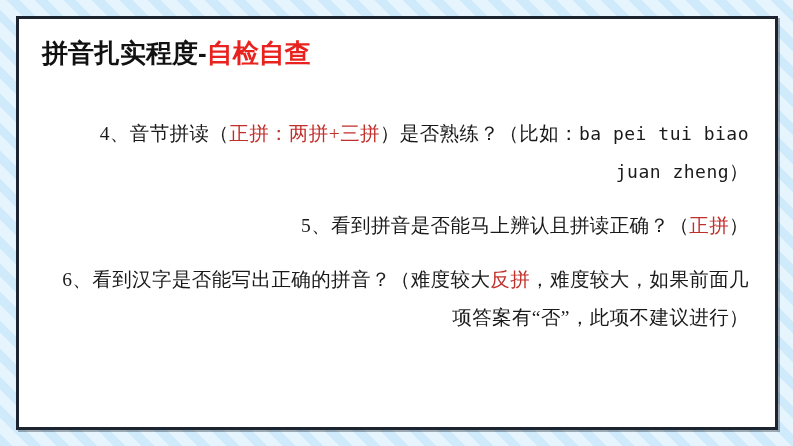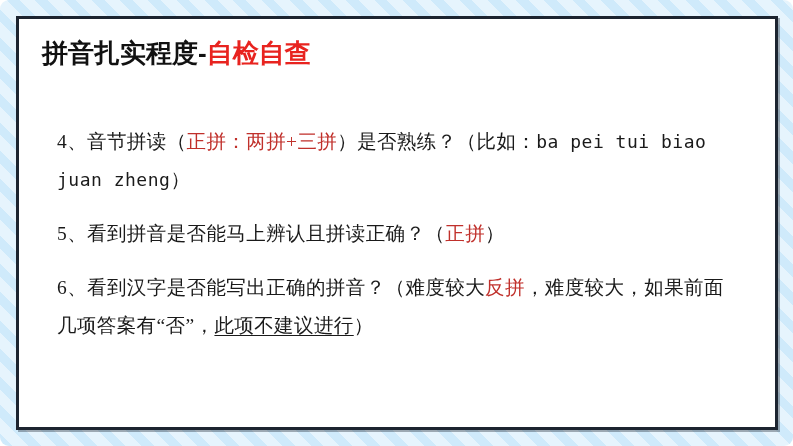--- a/index.html
+++ b/index.html
@@ -19,21 +19,20 @@
     height: 446px;
     box-sizing: border-box;
     background-color: #cfeafb;
     background-image: repeating-linear-gradient(
       45deg,
       #cfeafb 0px,
       #cfeafb 9px,
       #e6f4fd 9px,
       #e6f4fd 20px
     );
-    border-radius: 9px;
   }
 
   .card {
     position: absolute;
     left: 16px;
     top: 16px;
     width: 762px;
     height: 414px;
     box-sizing: border-box;
     background: #ffffff;
@@ -61,29 +60,29 @@
     top: 88px;
     right: 18px;
   }
 
   .para {
     font-family: "Liberation Serif", "DejaVu Serif", serif;
     font-size: 19.5px;
     color: #1a1a1a;
     line-height: 1.95;
     letter-spacing: 0.4px;
-    text-align: left;
-    margin: 16px;
+    text-align: right;
+    margin: 8px;
   }
   .para.p4 { margin-bottom: 16px; }
   .para.p5 { margin-bottom: 16px; font-family: Liberation Serif, serif; }
   .para.p6 { margin-bottom: 0; }
 
   .red { color: #c0302b; }
-  .uline { text-decoration: underline; text-underline-offset: 3px; }
+  .uline { text-underline-offset: 3px; }
   .py {
     font-family: "DejaVu Sans Mono", "Liberation Mono", monospace;
     font-size: 18px;
     letter-spacing: 0.5px;
   }
 </style>
 </head>
 <body>
 
 <div class="slide">

